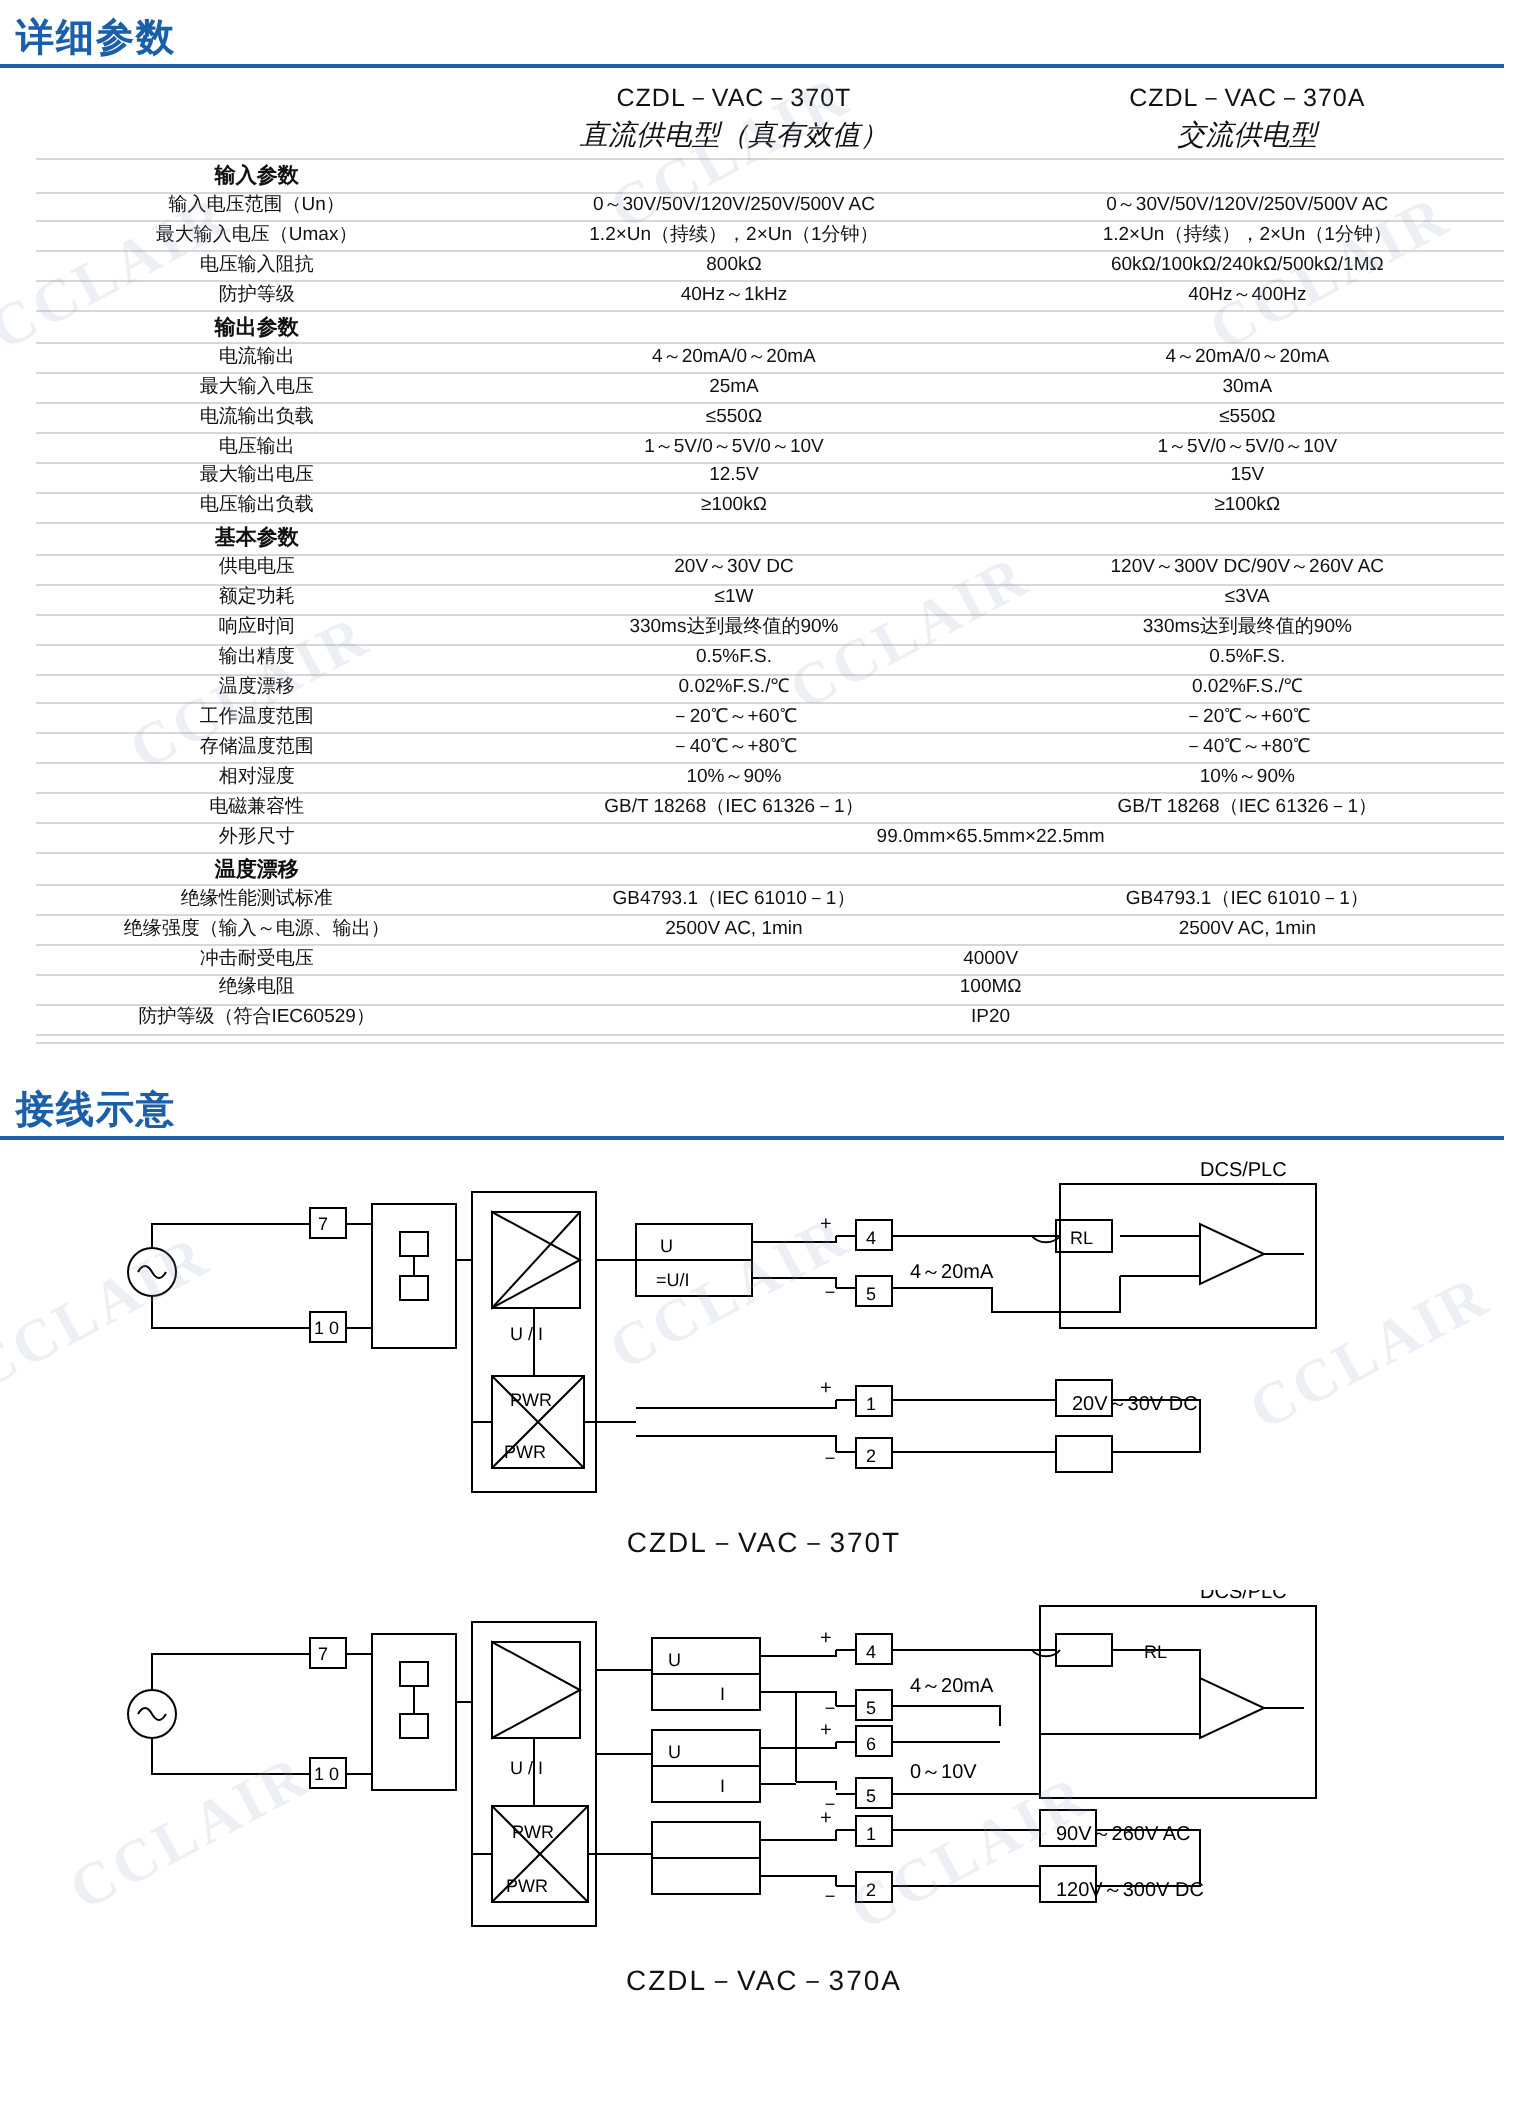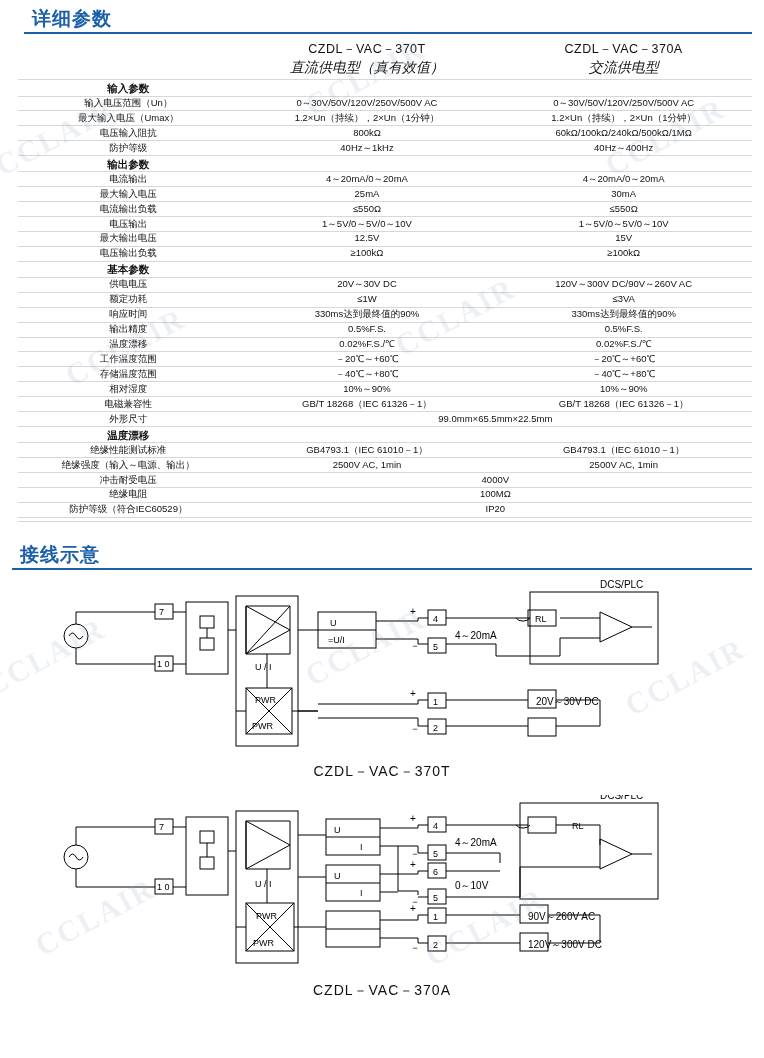--- a/index.html
+++ b/index.html
@@ -119,21 +119,21 @@
   <div class="wm" style="left:600px; top:120px;">CCLAIR</div>
   <div class="wm" style="left:60px; top:330px;">CCLAIR</div>
   <div class="wm" style="left:390px; top:300px;">CCLAIR</div>
   <div class="wm" style="left:-20px; top:640px;">CCLAIR</div>
   <div class="wm" style="left:300px; top:630px;">CCLAIR</div>
   <div class="wm" style="left:620px; top:660px;">CCLAIR</div>
   <div class="wm" style="left:30px; top:900px;">CCLAIR</div>
   <div class="wm" style="left:420px; top:910px;">CCLAIR</div>
 </div>
 
-<div class="head-wrap" style="margin:8px 12px 0 24px;">
+<div class="head-wrap" style="margin:8px 12px 0 0;">
   <div class="underline"></div>
   <span class="title">详细参数</span>
 </div>
 
 <div class="spec-wrap">
   <table class="spec">
     <tbody id="spec-body">
       <tr class="hdr">
         <td class="label"></td>
         <td class="c1 model">CZDL－VAC－370T</td>
@@ -288,21 +288,21 @@
           <td class="label">防护等级（符合IEC60529）</td>
           <td class="span2" colspan="2">IP20</td>
         </tr>
         <tr class="botrule">
           <td colspan="3"></td>
         </tr>
       </tbody>
   </table>
 </div>
 
-<div class="head-wrap" style="margin:22px 12px 0 12px;">
+<div class="head-wrap" style="margin:22px 12px 0 0;">
   <div class="underline"></div>
   <span class="title">接线示意</span>
 </div>
 
 <div class="diagram-block" style="margin-top:6px;">
   <svg width="764" height="185" viewBox="0 0 764 185">
     <g fill="none" stroke="#000" stroke-width="1">
 
       <circle cx="76" cy="60" r="12"></circle>
       <path d="M69 60 q3.5 -6 7 0 q3.5 6 7 0" stroke-width="1"></path>

